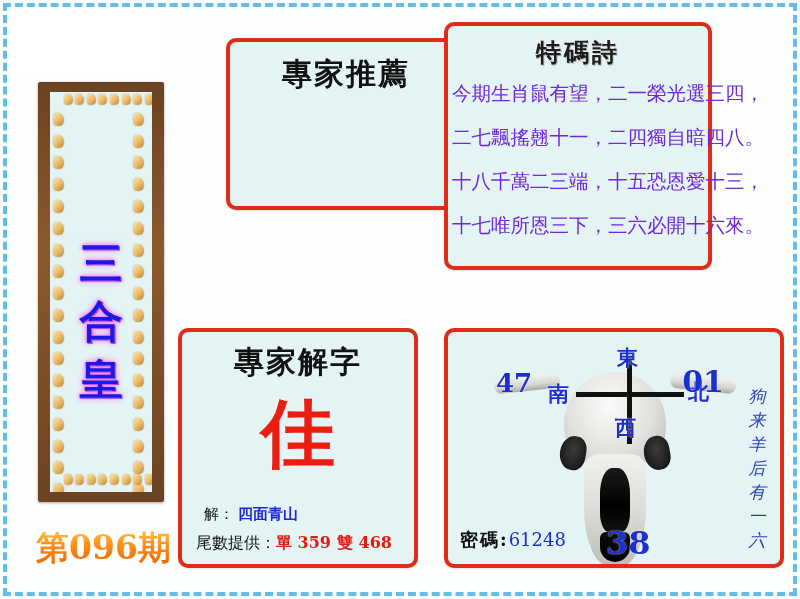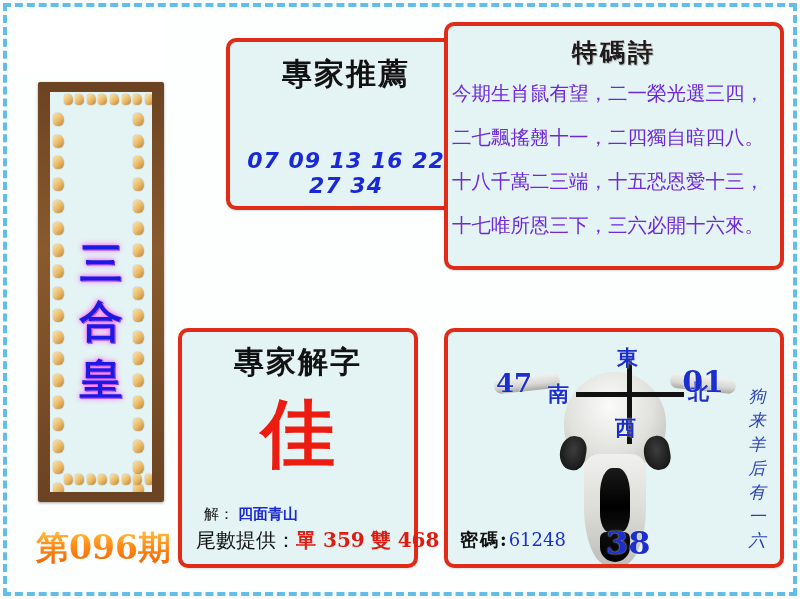--- a/index.html
+++ b/index.html
@@ -155,21 +155,21 @@
   .rec-numbers {
     position: absolute; left: 4px; right: 4px; bottom: 8px;
     text-align: center;
     font-family: "DejaVu Sans", sans-serif;
     font-size: 22px; font-weight: bold; font-style: italic;
     color: #1a29d8;
     letter-spacing: 1px;
   }
 
   
-  #panel-poem { left: 444px; top: 22px; width: 340px; height: 248px; }
+  #panel-poem { left: 444px; top: 22px; width: 268px; height: 248px; }
   .poem-title {
     position: absolute; left: 0; right: 0; top: 10px;
     text-align: center;
     font-family: "DejaVu Serif", serif;
     font-size: 25px; font-weight: bold; color: #1c1c1c;
     letter-spacing: 3px;
     text-shadow: 1px 1px 0 #bdbdbd, -1px -1px 0 #f4f4f4;
   }
   .poem-body {
     position: absolute; left: 4px; right: 4px; top: 46px;
@@ -200,21 +200,21 @@
   }
   .char-explain {
     position: absolute; left: 22px; bottom: 40px;
     font-family: "DejaVu Serif", serif;
     font-size: 15px; color: #111; white-space: nowrap;
   }
   .char-explain .val { color: #1c2ad4; font-weight: bold; margin-left: 4px; }
   .char-tail {
     position: absolute; left: 14px; bottom: 10px;
     font-family: "DejaVu Serif", serif;
-    font-size: 20px; color: #111; white-space: nowrap;
+    font-size: 16px; color: #111; white-space: nowrap;
   }
   .char-tail .red { color: #e01b10; font-weight: bold; }
 
   
   #panel-skull { left: 444px; top: 328px; width: 340px; height: 240px; }
   .skull-stage { position: absolute; inset: 0; overflow: hidden; }
 
   
   .skull-wrap {
     position: absolute;
@@ -402,21 +402,20 @@
         </div>
 
       </div>
     </div>
 
     <div class="issue-no">第096期</div>
   </div>
 
   <div class="panel" id="panel-recommend">
     <div class="rec-title">專家推薦</div>
-    <div class="rec-numbers">07 09 13 16 22 27 34</div>
   </div>
 
   <div class="panel" id="panel-poem">
     <div class="poem-title">特碼詩</div>
     <div class="poem-body">
       <span class="poem-line">今期生肖鼠有望，二一榮光選三四，</span>
       <span class="poem-line">二七飄搖翹十一，二四獨自暗四八。</span>
       <span class="poem-line">十八千萬二三端，十五恐恩愛十三，</span>
       <span class="poem-line">十七唯所恩三下，三六必開十六來。</span>
     </div>

